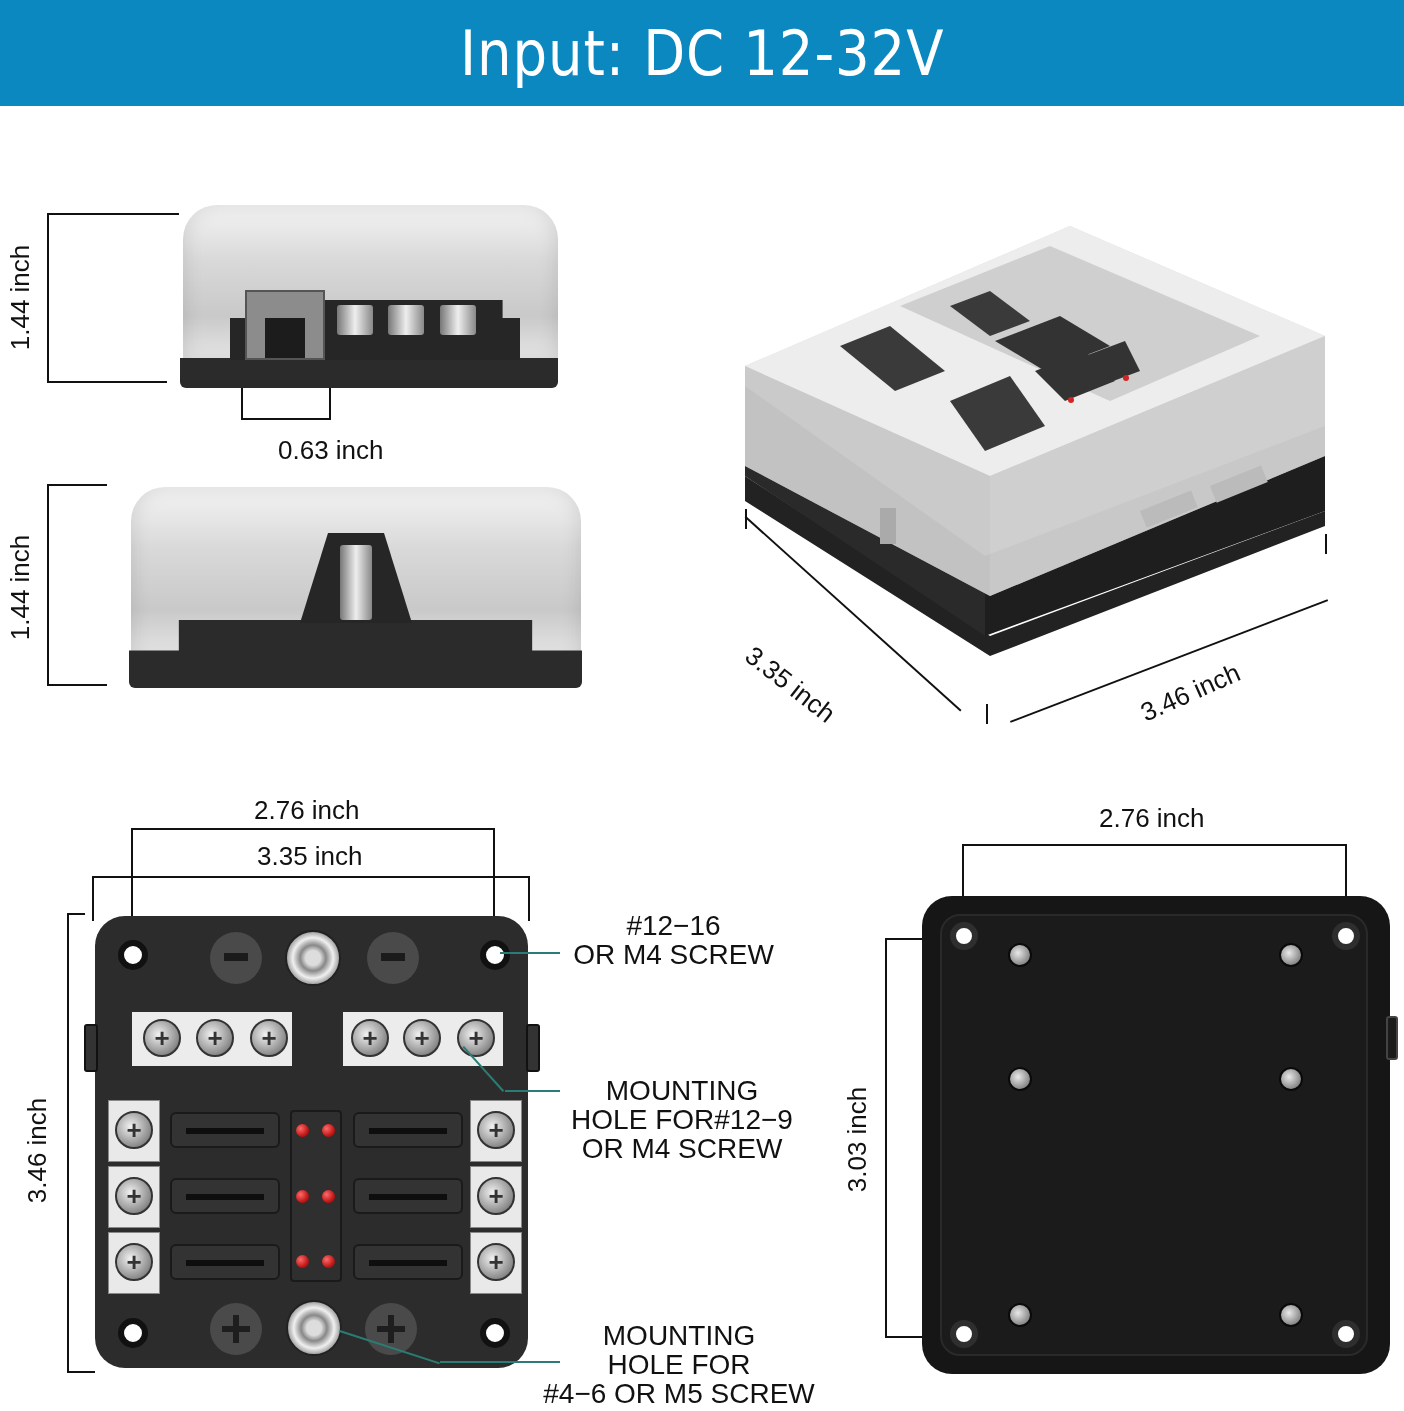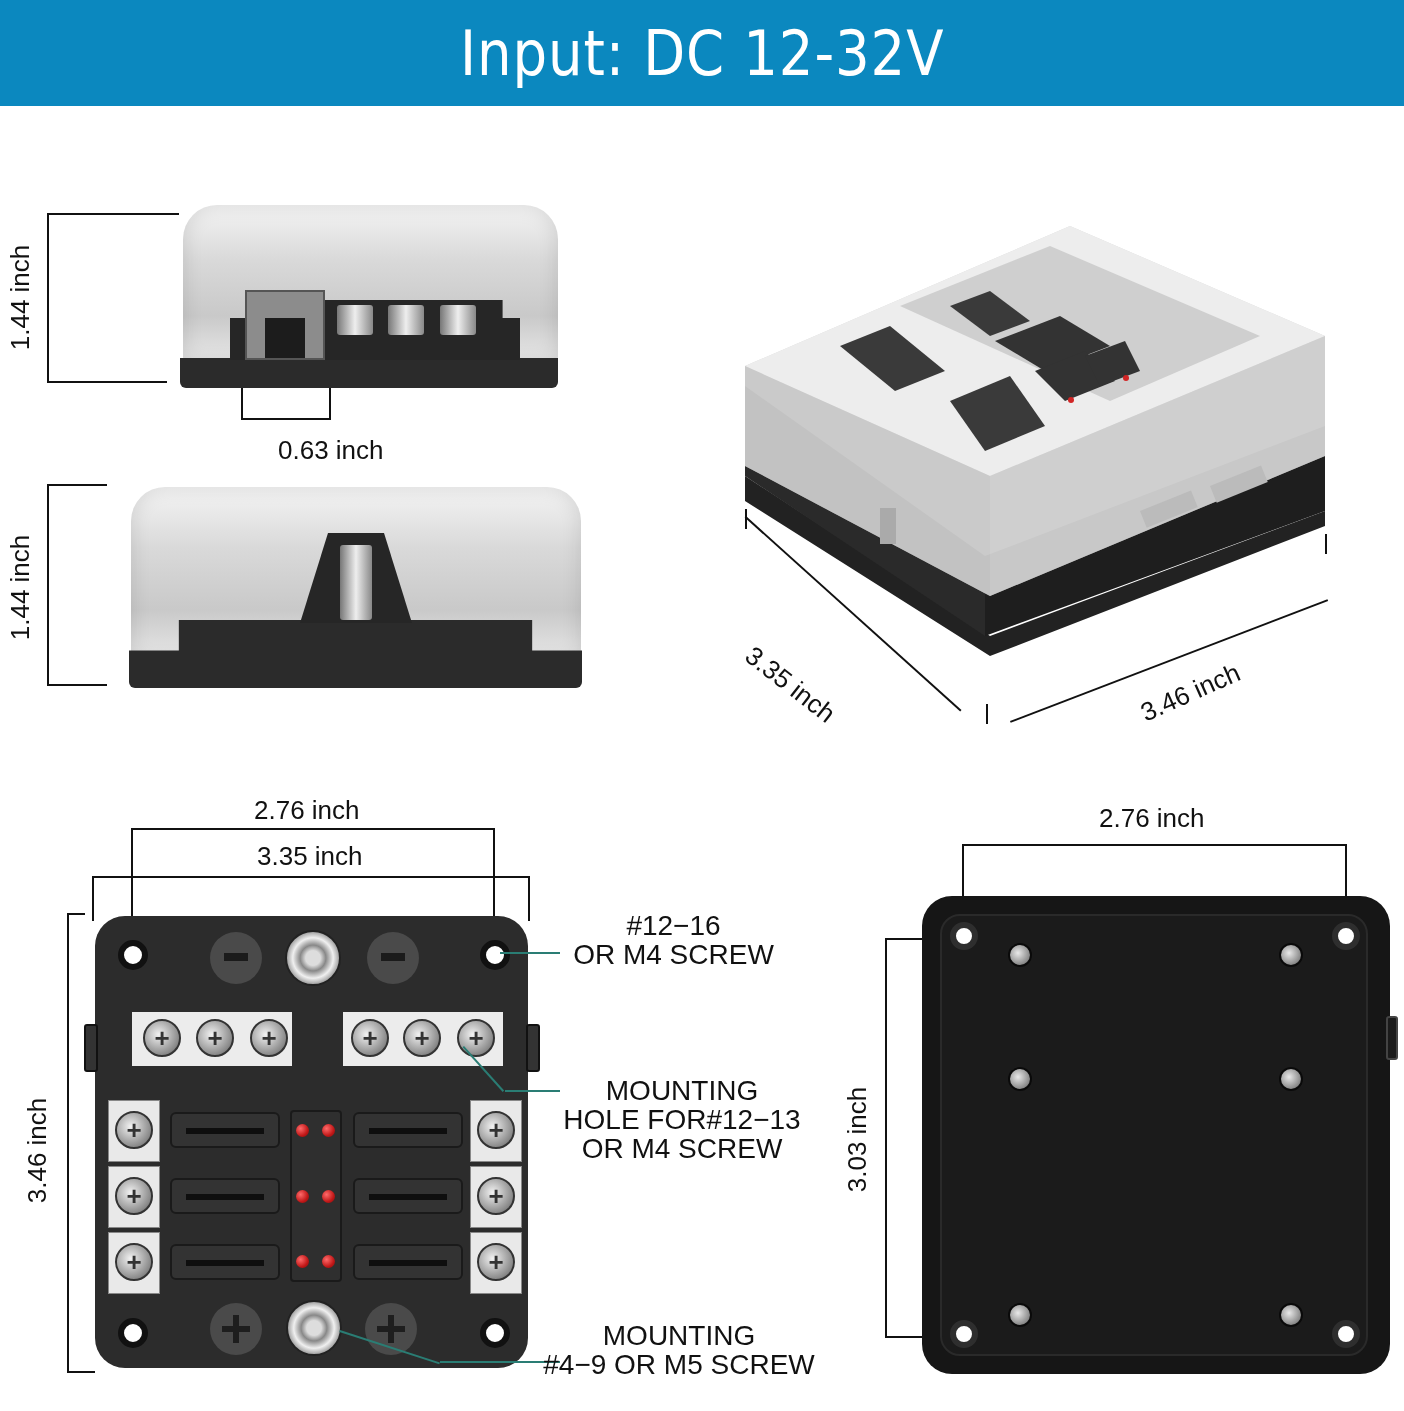--- a/index.html
+++ b/index.html
@@ -207,26 +207,27 @@
   <div class="teal" style="left:505px; top:1090px; width:55px; height:2px;"></div>
   <div class="teal" style="left:340px; top:1330px; width:105px; height:2px; transform: rotate(18deg); transform-origin:0 0;"></div>
   <div class="teal" style="left:440px; top:1361px; width:120px; height:2px;"></div>
 
   <div class="callout" style="left:566px; top:911px; width:215px;">
     <div>#12−16</div>
     <div>OR M4 SCREW</div>
   </div>
   <div class="callout" style="left:554px; top:1076px; width:256px;">
     <div>MOUNTING</div>
-    <div>HOLE FOR#12−13</div>
+    <div>HOLE FOR#12−9</div>
     <div>OR M4 SCREW</div>
   </div>
   <div class="callout" style="left:533px; top:1321px; width:292px;">
     <div>MOUNTING</div>
-    <div>#4−9 OR M5 SCREW</div>
+    <div>HOLE FOR</div>
+    <div>#4−6 OR M5 SCREW</div>
   </div>
 </div>
 
 <div>
   <div class="dim-text" style="left:1099px; top:803px;">2.76 inch</div>
   <div class="line" style="left:962px; top:844px; width:385px; height:2px;"></div>
   <div class="line" style="left:962px; top:844px; width:2px; height:92px;"></div>
   <div class="line" style="left:1345px; top:844px; width:2px; height:92px;"></div>
 
   <div class="line" style="left:885px; top:938px; width:78px; height:2px;"></div>

